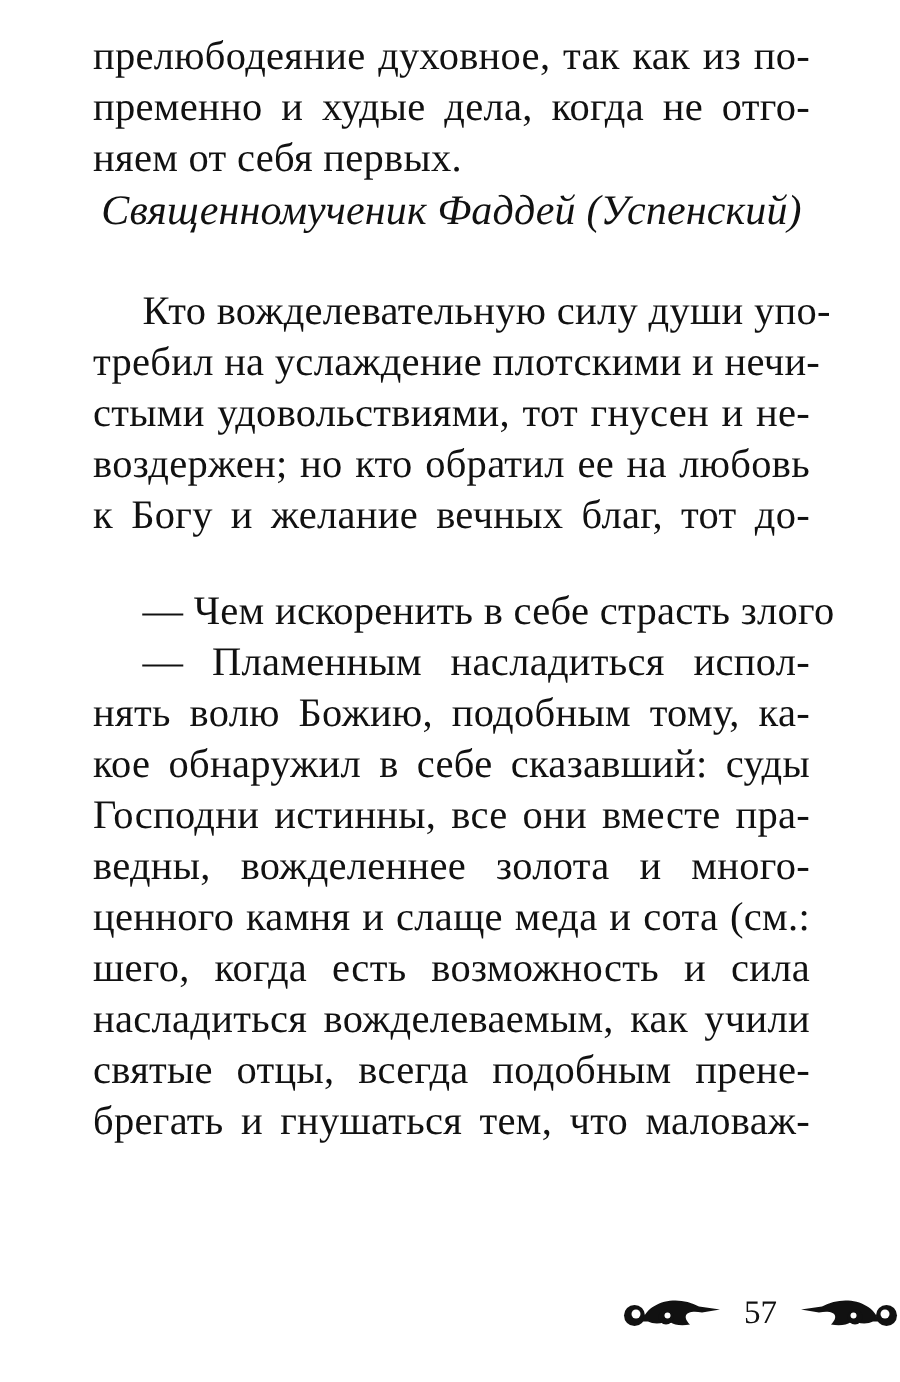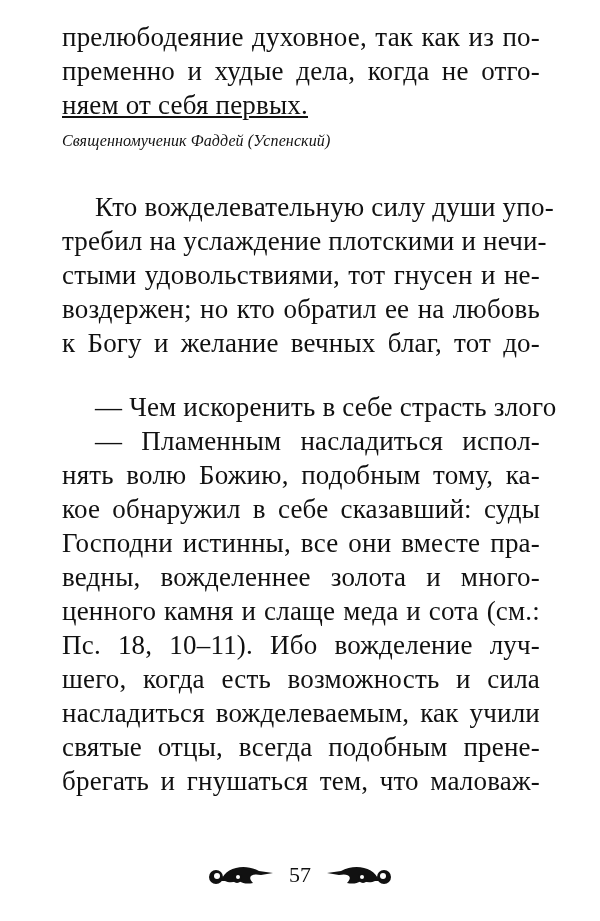--- a/index.html
+++ b/index.html
@@ -26,46 +26,45 @@
       font-size: 27px;
       line-height: 34px;
       height: 34px;
       white-space: nowrap;
       text-align: justify;
       text-align-last: justify;
       letter-spacing: 0.2px;
     }
     .line.last {
       text-align-last: left;
-      text-decoration: underline;
     }
     .line.indent {
       padding-left: 33px;
     }
     .attribution {
       display: block;
       font-style: italic;
-      font-size: 16px;
+      font-size: 28px;
       line-height: 30px;
       height: 30px;
-      text-align: left;
+      text-align: center;
       margin-top: 4px;
       letter-spacing: 0.1px;
     }
     .gap-after-attrib { height: 34px; }
     .gap-para { height: 30px; }
     .footer {
       position: absolute;
       left: 0;
       width: 600px;
       top: 855px;
       height: 40px;
       display: flex;
       align-items: center;
-      justify-content: center;
+      justify-content: flex-end;
       gap: 14px;
     }
     .page-number {
       font-size: 22px;
       line-height: 30px;
       font-family: "Liberation Serif", serif;
     }
     .ornament svg { display: block; }
   </style>
 </head>
@@ -96,21 +95,20 @@
     <span class="line indent">— Чем искоренить в себе страсть злого</span>
   </div>
 
   <div>
     <span class="line indent">— Пламенным насладиться испол-</span>
     <span class="line">нять волю Божию, подобным тому, ка-</span>
     <span class="line">кое обнаружил в себе сказавший: суды</span>
     <span class="line">Господни истинны, все они вместе пра-</span>
     <span class="line">ведны, вожделеннее золота и много-</span>
     <span class="line">ценного камня и слаще меда и сота (см.:</span>
-    <span class="line">Пс. 18, 10–11). Ибо вожделение луч-</span>
     <span class="line">шего, когда есть возможность и сила</span>
     <span class="line">насладиться вожделеваемым, как учили</span>
     <span class="line">святые отцы, всегда подобным прене-</span>
     <span class="line">брегать и гнушаться тем, что маловаж-</span>
   </div>
 </div>
 
 <div class="footer">
   <span class="ornament">
     <svg width="68" height="28" viewBox="0 0 68 28">

